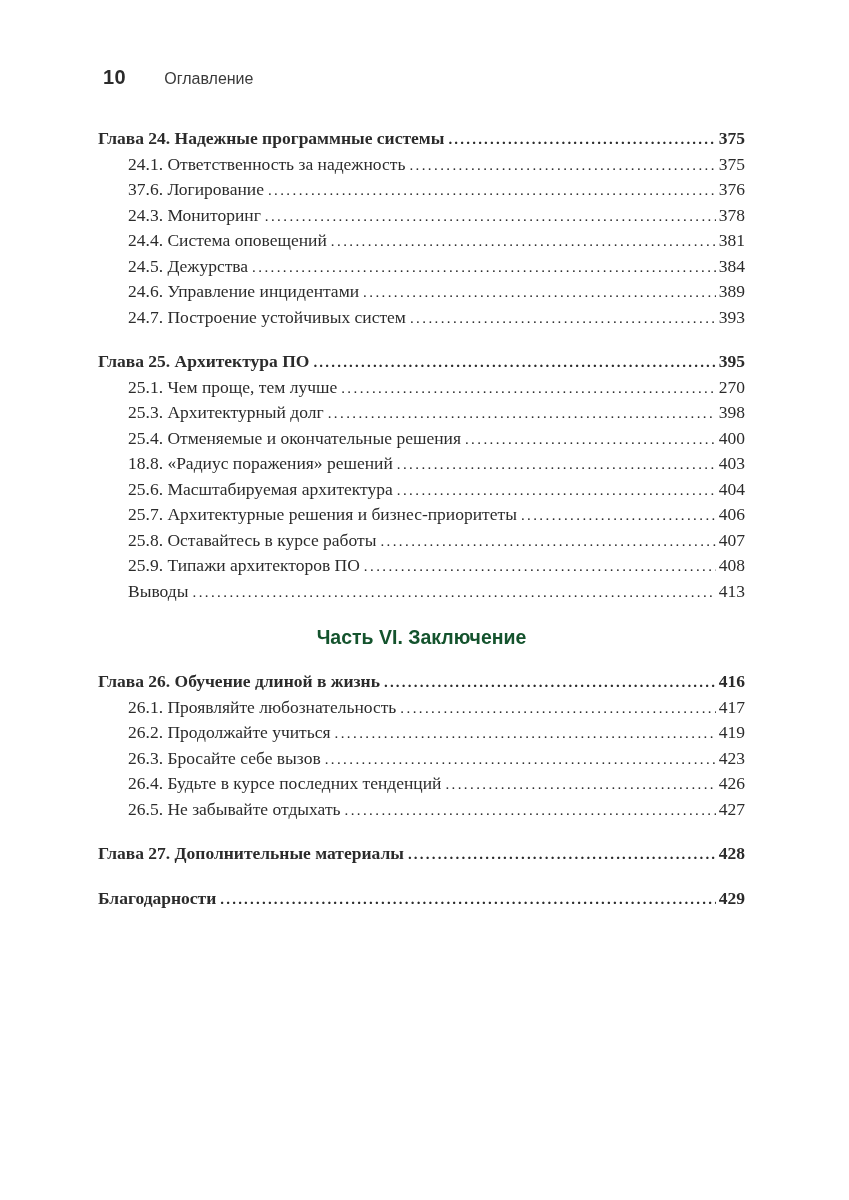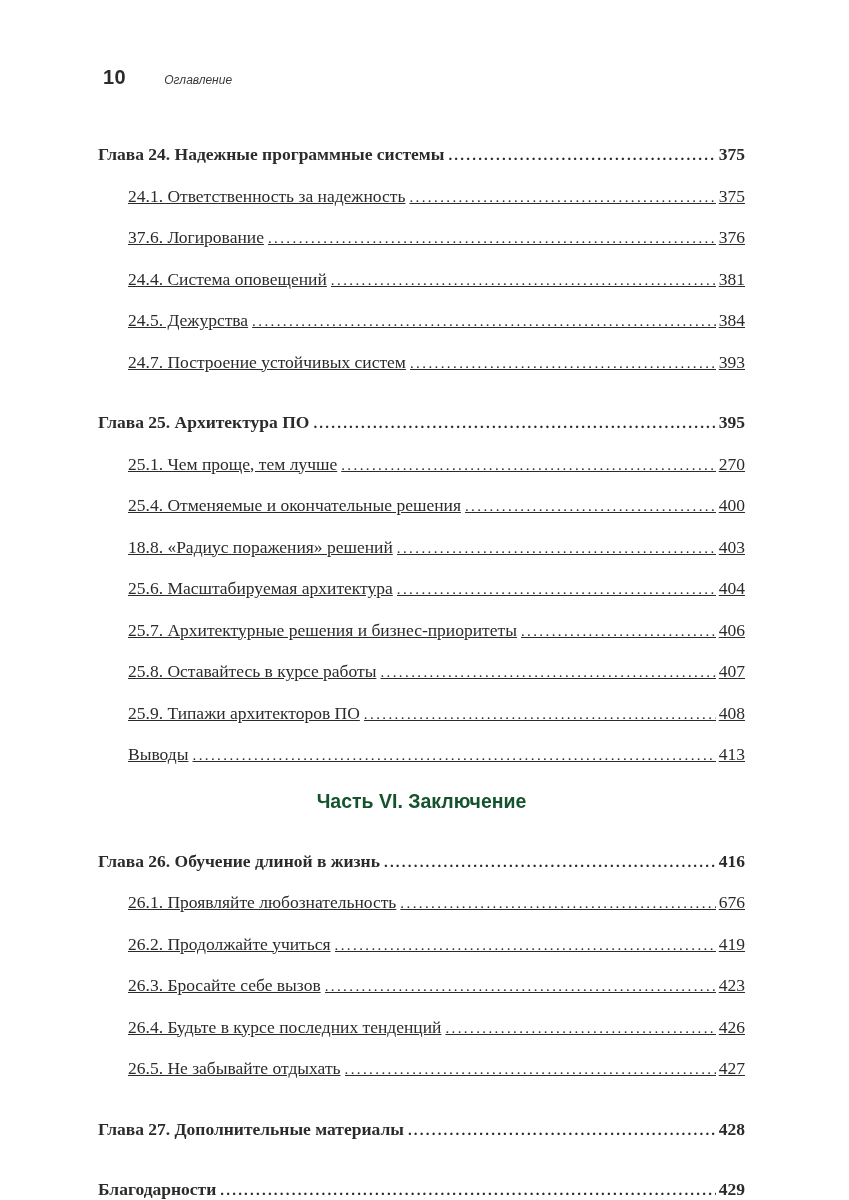--- a/index.html
+++ b/index.html
@@ -27,24 +27,23 @@
     padding: 66px 104px 0 103px;
     font-family: "Liberation Sans", "DejaVu Sans", sans-serif;
   }
   .page-number {
     font-size: 20px;
     font-weight: bold;
     color: #2b2b2b;
     letter-spacing: 0.5px;
   }
   .header-title {
-    font-size: 12px;
+    font-size: 16px;
     color: #3a3a3a;
     margin-left: 38px;
-    font-style: italic;
   }
   .toc {
     margin-top: 37px;
     padding: 0 104px 0 98px;
   }
   .toc-section {
     margin-top: 19px;
   }
   .toc-section:first-child {
     margin-top: 0;
@@ -54,25 +53,23 @@
     align-items: baseline;
     font-size: 17.5px;
     line-height: 24.5px;
     white-space: nowrap;
   }
   .toc-row.heading {
     font-weight: bold;
   }
   .toc-row.entry {
     padding-left: 30px;
-    text-decoration: underline;
   }
   .toc-title {
     flex: 0 0 auto;
-    margin-top: 16px;
   }
   .toc-dots {
     flex: 1 1 auto;
     overflow: hidden;
     margin: 0 3px 0 4px;
     min-width: 10px;
   }
   .toc-dots::after {
     content: "......................................................................................................................................................................................................";
     letter-spacing: 2.4px;
@@ -115,47 +112,62 @@
           <span class="toc-title">24.1. Ответственность за надежность</span>
           <span class="toc-dots"></span>
           <span class="toc-page">375</span>
         </div>
         <div class="toc-row entry">
           <span class="toc-title">37.6. Логирование</span>
           <span class="toc-dots"></span>
           <span class="toc-page">376</span>
         </div>
         <div class="toc-row entry">
+          <span class="toc-title">24.3. Мониторинг</span>
+          <span class="toc-dots"></span>
+          <span class="toc-page">378</span>
+        </div>
+        <div class="toc-row entry">
           <span class="toc-title">24.4. Система оповещений</span>
           <span class="toc-dots"></span>
           <span class="toc-page">381</span>
         </div>
         <div class="toc-row entry">
           <span class="toc-title">24.5. Дежурства</span>
           <span class="toc-dots"></span>
           <span class="toc-page">384</span>
         </div>
         <div class="toc-row entry">
+          <span class="toc-title">24.6. Управление инцидентами</span>
+          <span class="toc-dots"></span>
+          <span class="toc-page">389</span>
+        </div>
+        <div class="toc-row entry">
           <span class="toc-title">24.7. Построение устойчивых систем</span>
           <span class="toc-dots"></span>
           <span class="toc-page">393</span>
         </div>
       </section>
       <section class="toc-section">
         <div class="toc-row heading">
           <span class="toc-title">Глава 25. Архитектура ПО</span>
           <span class="toc-dots"></span>
           <span class="toc-page">395</span>
         </div>
         <div class="toc-row entry">
           <span class="toc-title">25.1. Чем проще, тем лучше</span>
           <span class="toc-dots"></span>
           <span class="toc-page">270</span>
         </div>
         <div class="toc-row entry">
+          <span class="toc-title">25.3. Архитектурный долг</span>
+          <span class="toc-dots"></span>
+          <span class="toc-page">398</span>
+        </div>
+        <div class="toc-row entry">
           <span class="toc-title">25.4. Отменяемые и окончательные решения</span>
           <span class="toc-dots"></span>
           <span class="toc-page">400</span>
         </div>
         <div class="toc-row entry">
           <span class="toc-title">18.8. «Радиус поражения» решений</span>
           <span class="toc-dots"></span>
           <span class="toc-page">403</span>
         </div>
         <div class="toc-row entry">
@@ -187,21 +199,21 @@
       <div class="part-heading">Часть VI. Заключение</div>
       <section class="toc-section">
         <div class="toc-row heading">
           <span class="toc-title">Глава 26. Обучение длиной в жизнь</span>
           <span class="toc-dots"></span>
           <span class="toc-page">416</span>
         </div>
         <div class="toc-row entry">
           <span class="toc-title">26.1. Проявляйте любознательность</span>
           <span class="toc-dots"></span>
-          <span class="toc-page">676</span>
+          <span class="toc-page">417</span>
         </div>
         <div class="toc-row entry">
           <span class="toc-title">26.2. Продолжайте учиться</span>
           <span class="toc-dots"></span>
           <span class="toc-page">419</span>
         </div>
         <div class="toc-row entry">
           <span class="toc-title">26.3. Бросайте себе вызов</span>
           <span class="toc-dots"></span>
           <span class="toc-page">423</span>

